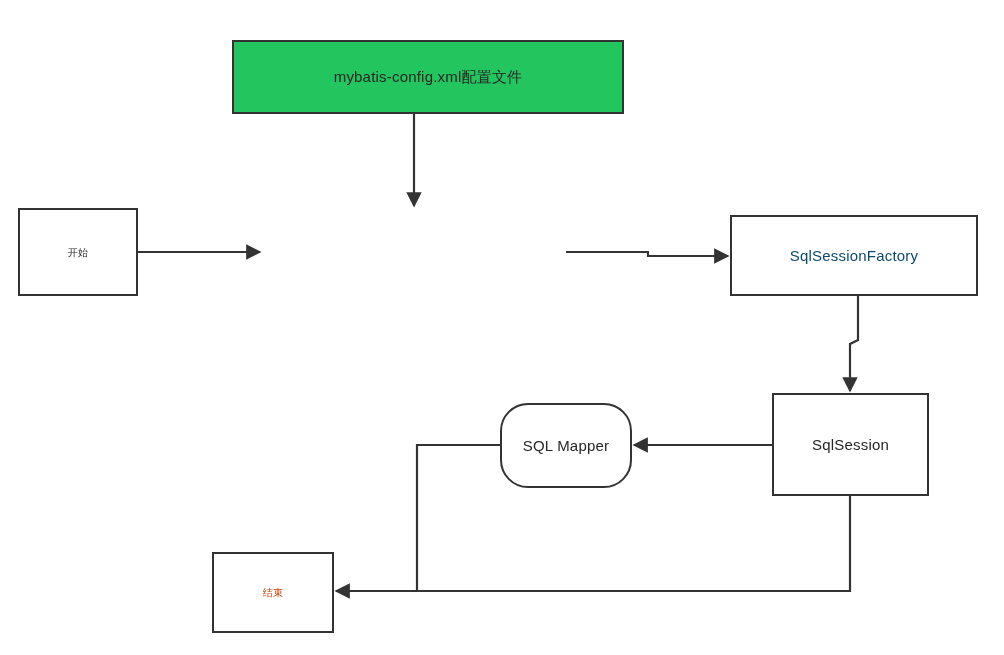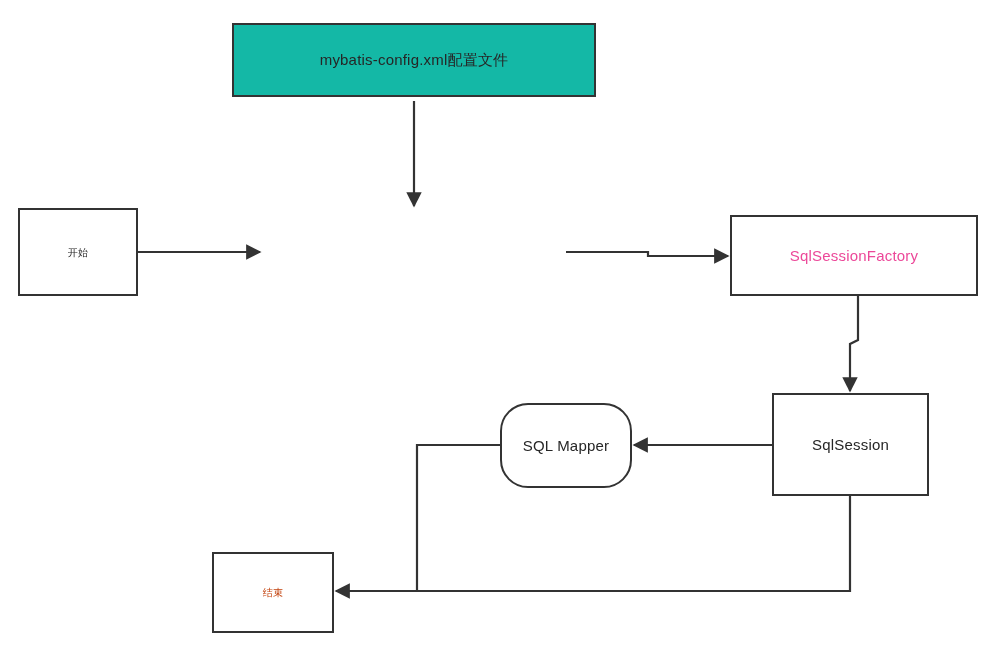--- a/index.html
+++ b/index.html
@@ -66,30 +66,30 @@
         <polyline points="414,101 414,206" fill="none" stroke="#333333" stroke-width="2.2" marker-end="url(#arrow-r)"></polyline>
         <polyline points="138,252 260,252" fill="none" stroke="#333333" stroke-width="2.2" marker-end="url(#arrow-r)"></polyline>
         <polyline points="566,252 648,252 648,256 728,256" fill="none" stroke="#333333" stroke-width="2.2" marker-end="url(#arrow-r)"></polyline>
         <polyline points="858,296 858,340 850,344 850,391" fill="none" stroke="#333333" stroke-width="2.2" marker-end="url(#arrow-r)"></polyline>
         <polyline points="772,445 634,445" fill="none" stroke="#333333" stroke-width="2.2" marker-end="url(#arrow-r)"></polyline>
         <polyline points="850,496 850,591 336,591" fill="none" stroke="#333333" stroke-width="2.2" marker-end="url(#arrow-r)"></polyline>
         <polyline points="500,445 417,445 417,591" fill="none" stroke="#333333" stroke-width="2.2"></polyline>
       </g>
   </svg>
 
-  <div class="node" style="left: 232px; top: 23px; width: 364px; height: 74px; border-color: rgb(51, 51, 51); background: #14b8a6; color: rgb(38, 38, 38);">
+  <div class="node" style="left: 232px; top: 40px; width: 392px; height: 74px; border-color: rgb(51, 51, 51); background: #22c55e; color: rgb(38, 38, 38);">
     <span class="node-label">mybatis-config.xml配置文件</span>
   </div>
 
   <div class="node cjk" style="left: 18px; top: 208px; width: 120px; height: 88px; border-color: rgb(51, 51, 51); background: rgb(255, 255, 255); color: rgb(38, 38, 38);">
     <span class="node-label">开始</span>
   </div>
 
 
-  <div class="node" style="left: 730px; top: 215px; width: 248px; height: 81px; border-color: rgb(51, 51, 51); background: rgb(255, 255, 255); color: #ec4899;">
+  <div class="node" style="left: 730px; top: 215px; width: 248px; height: 81px; border-color: rgb(51, 51, 51); background: rgb(255, 255, 255); color: #0c4a6e;">
     <span class="node-label">SqlSessionFactory</span>
   </div>
 
   <div class="node" style="left: 500px; top: 403px; width: 132px; height: 85px; border-color: rgb(51, 51, 51); background: rgb(255, 255, 255); color: rgb(38, 38, 38); border-radius: 28px;">
     <span class="node-label">SQL Mapper</span>
   </div>
 
   <div class="node" style="left: 772px; top: 393px; width: 157px; height: 103px; border-color: rgb(51, 51, 51); background: rgb(255, 255, 255); color: rgb(38, 38, 38);">
     <span class="node-label">SqlSession</span>
   </div>

